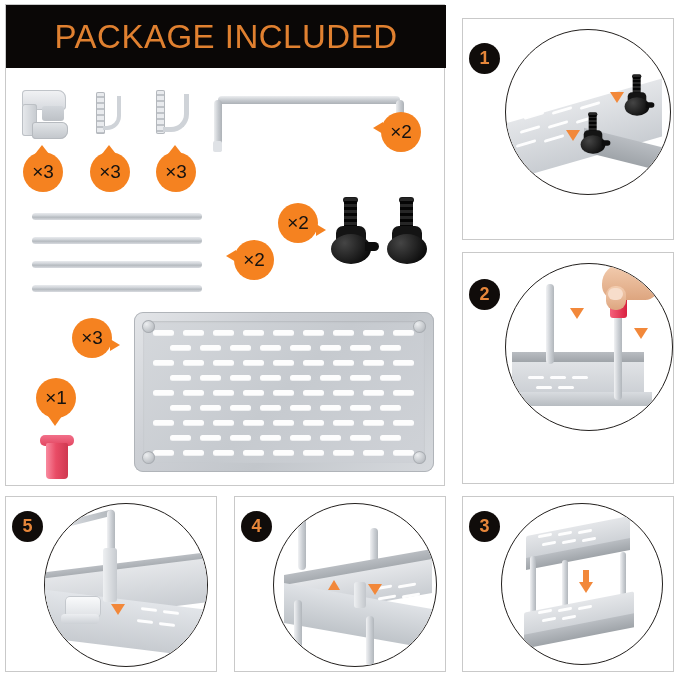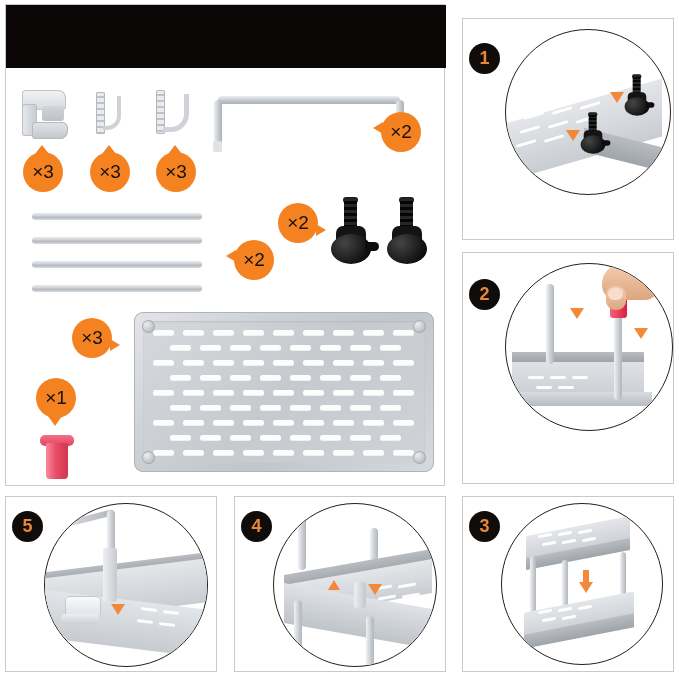--- a/index.html
+++ b/index.html
@@ -107,20 +107,21 @@
   .g-slot{position:absolute;height:3px;border-radius:2px;background:#fff;opacity:.95;}
   .skin{position:absolute;background:linear-gradient(to bottom,#f3cdb0,#dda57f);}
 </style>
 </head>
 <body>
 
 <div class="canvas">
 
   <div class="pkg-panel">
     <div class="pkg-header"></div>
+    <div class="pkg-title">PACKAGE INCLUDED</div>
 
     <div class="pkg-body">
 
       <div class="clip-c" style="left:16px;top:22px;">
         <div style="position:absolute;left:0;top:0;width:44px;height:20px;border-radius:4px 8px 4px 2px;
                     background:linear-gradient(to bottom,#f2f3f5,#d6d9de);box-shadow:inset 0 0 0 1px #c0c4c9;"></div>
         <div style="position:absolute;left:0;top:14px;width:15px;height:32px;border-radius:3px;
                     background:linear-gradient(to right,#e8eaed,#c6cacf);box-shadow:inset 0 0 0 1px #bcc0c5;"></div>
         <div style="position:absolute;left:10px;top:32px;width:36px;height:17px;border-radius:3px 6px 8px 4px;
                     background:linear-gradient(to bottom,#e3e6e9,#c2c6cb);box-shadow:inset 0 0 0 1px #b6babf;"></div>

